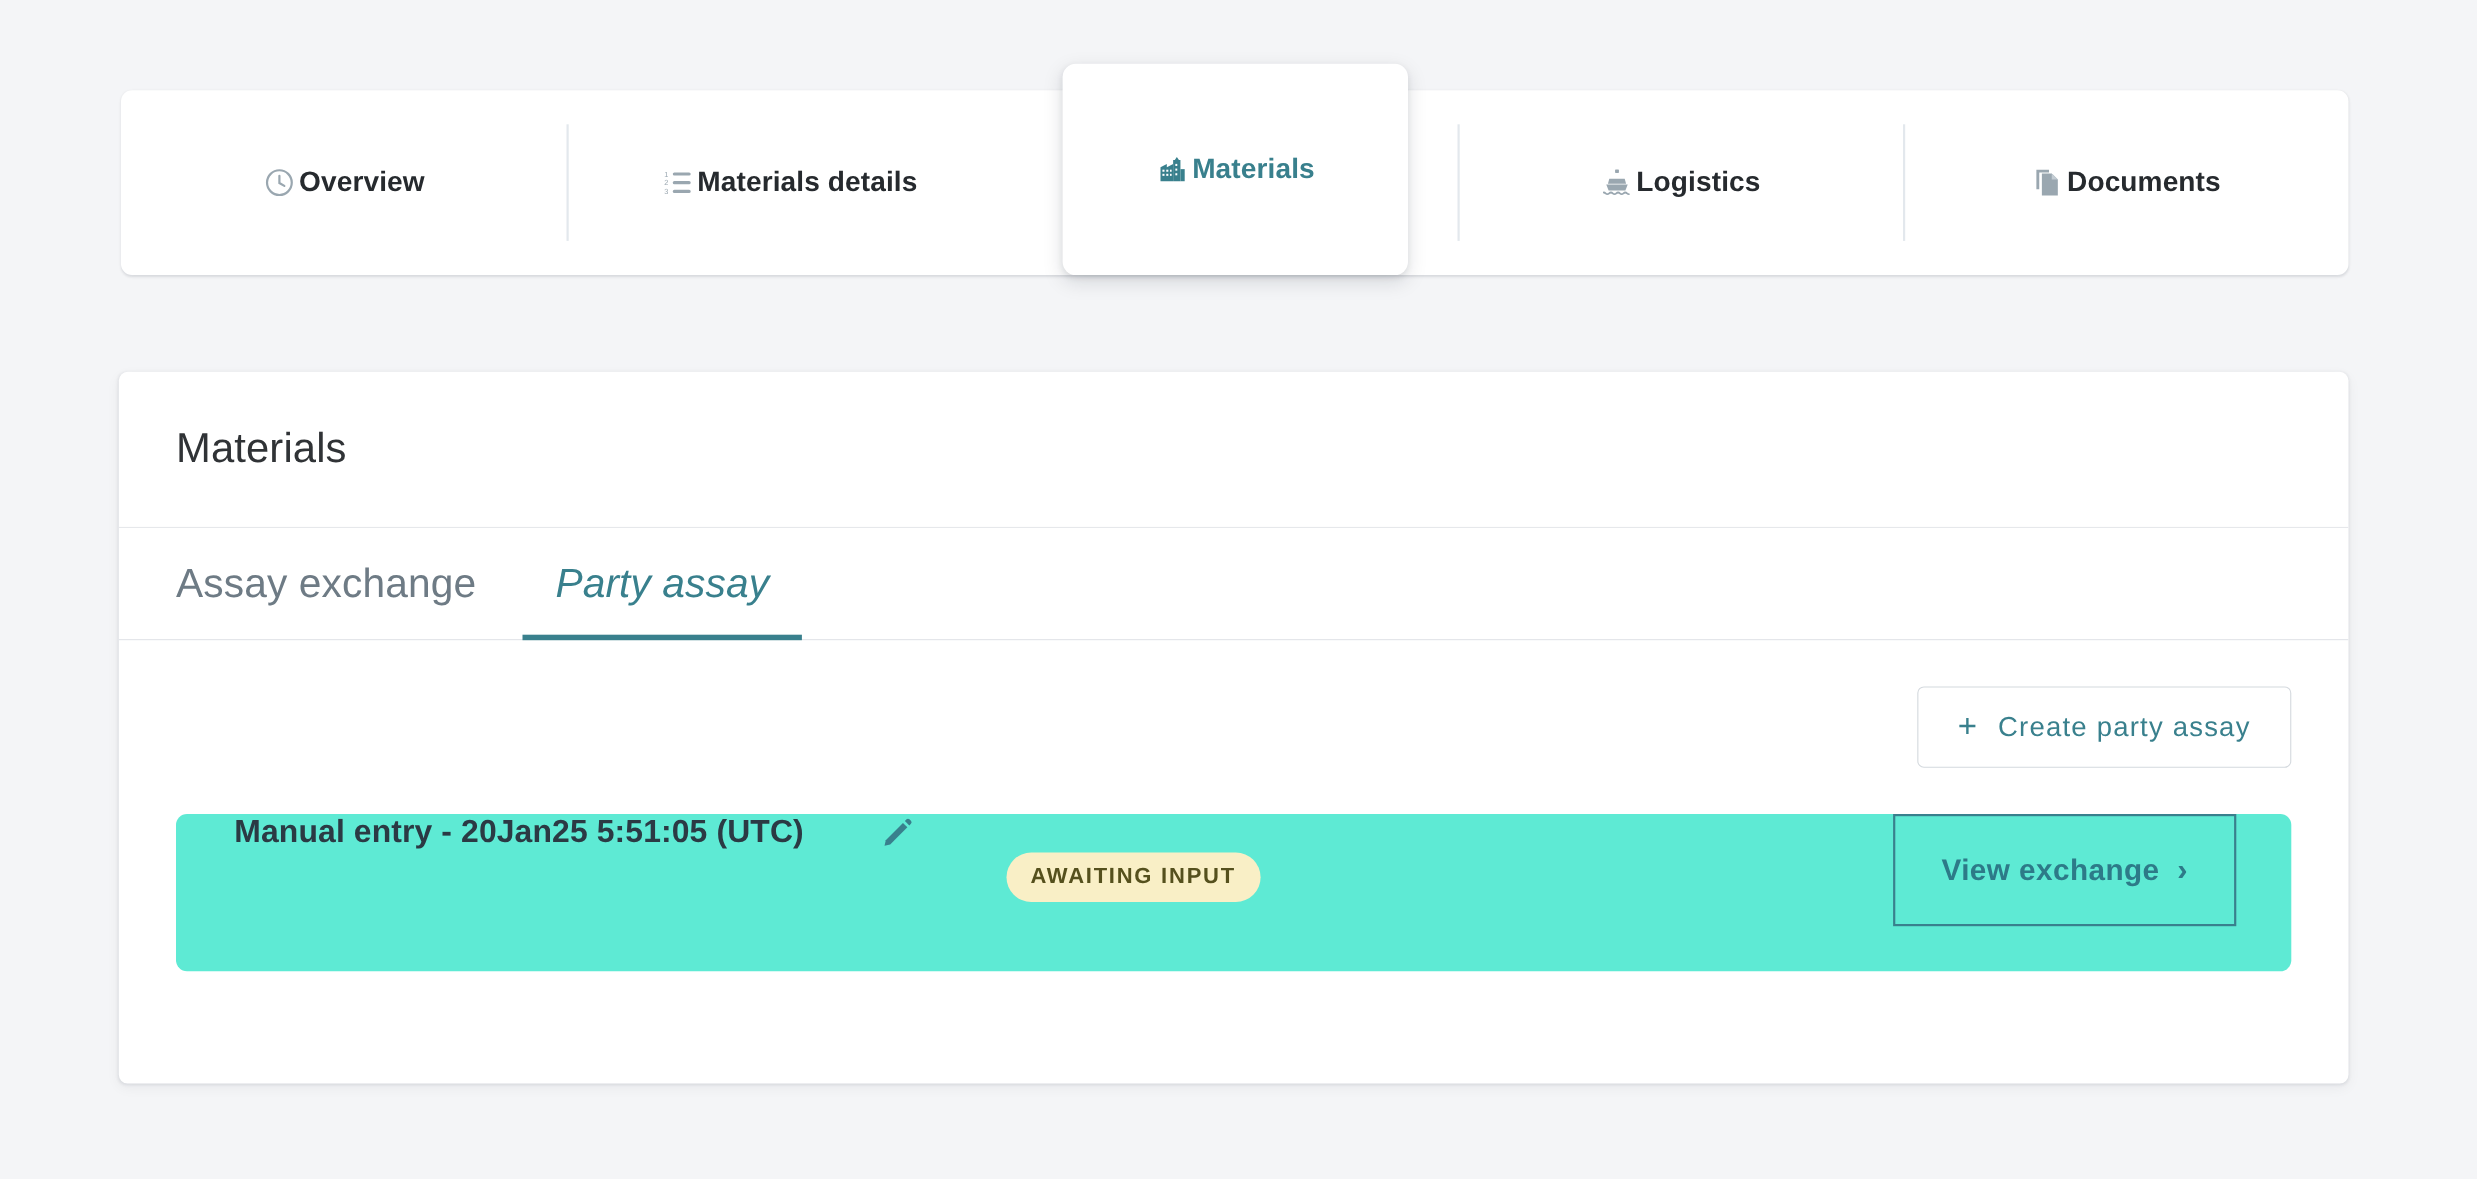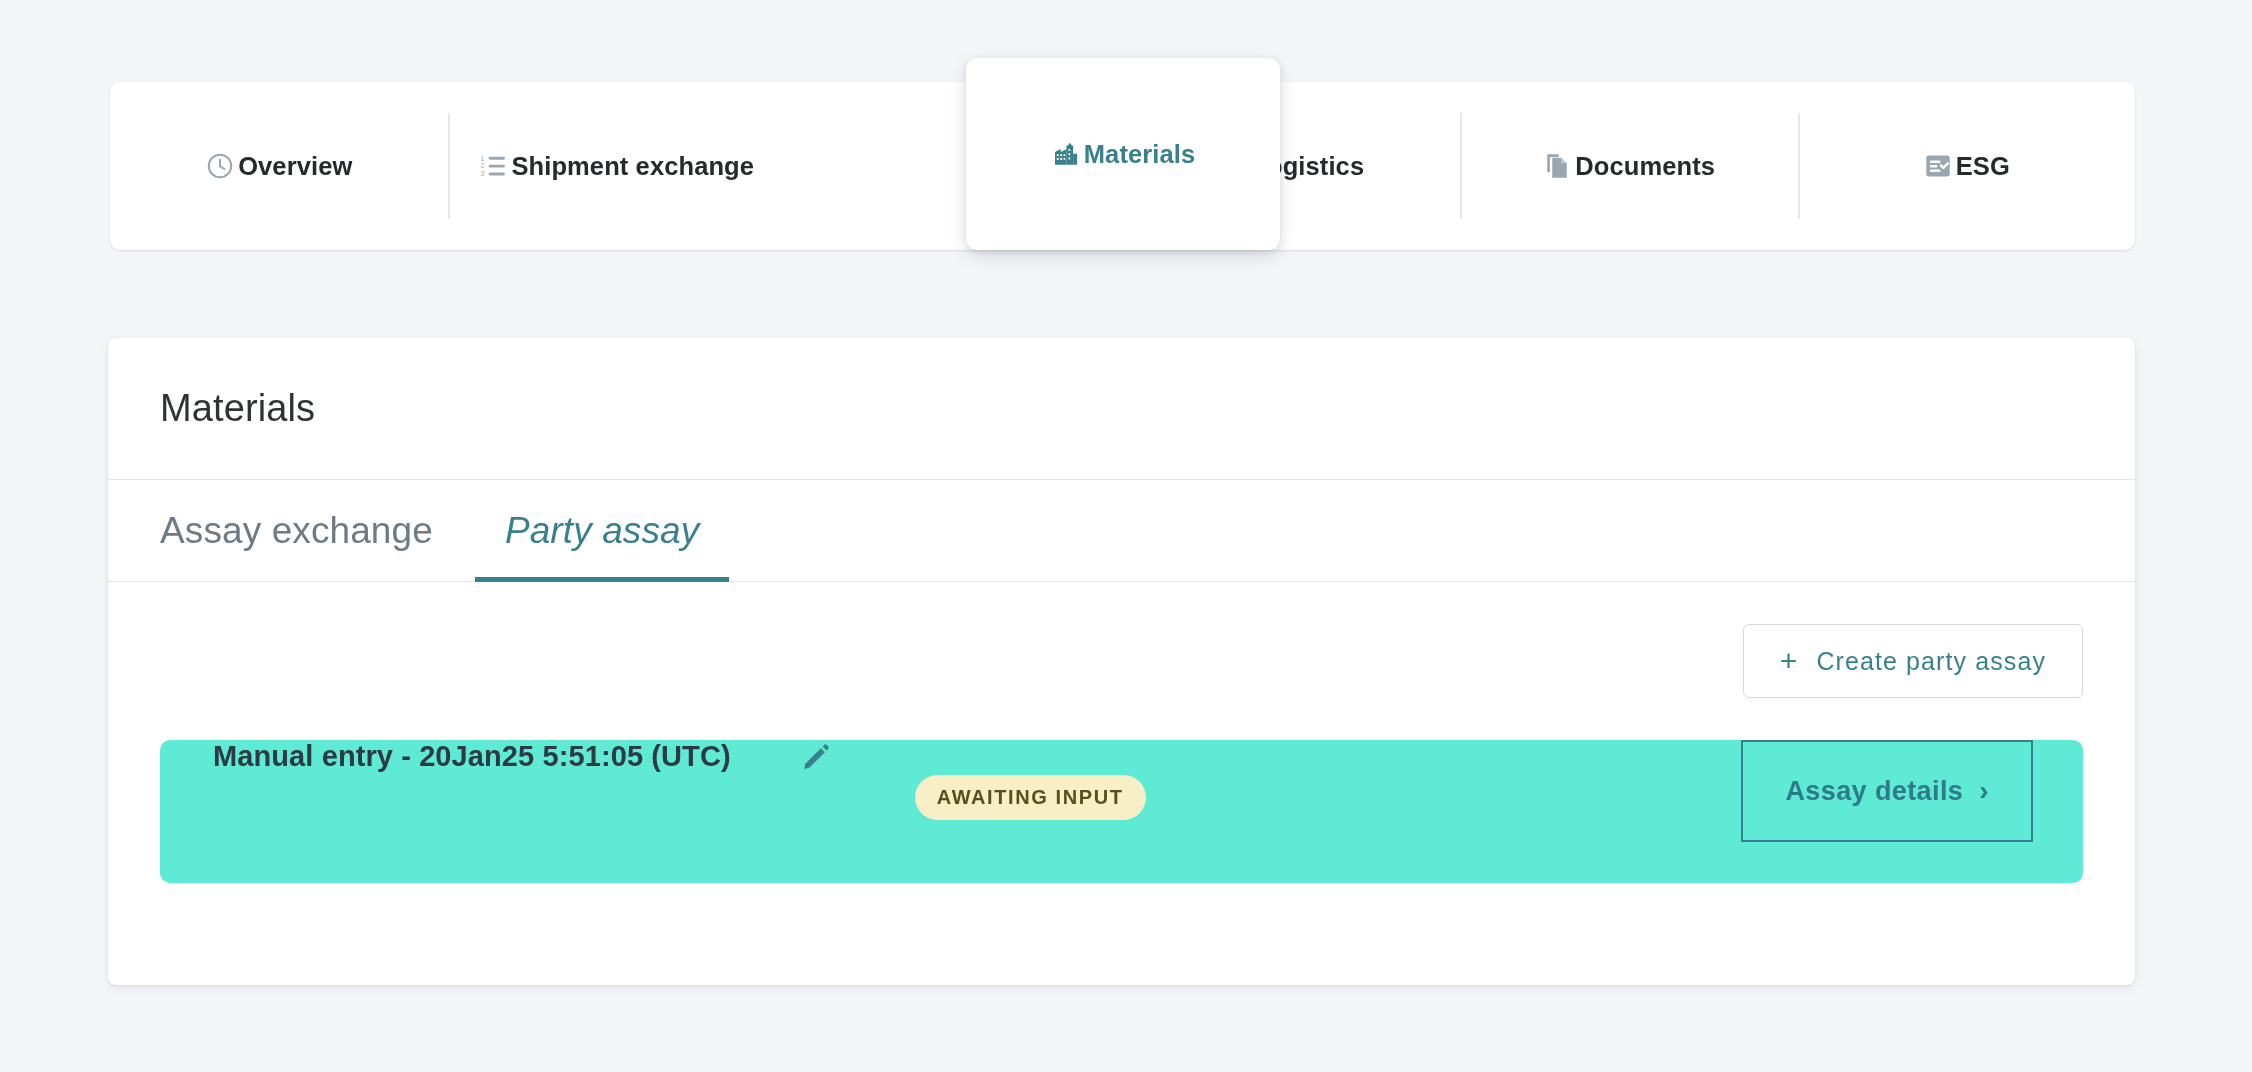--- a/index.html
+++ b/index.html
@@ -279,21 +279,21 @@
             <rect x="8.5" y="10.9" width="13" height="2.3" rx="1.1"></rect>
             <rect x="8.5" y="17.2" width="13" height="2.3" rx="1.1"></rect>
           </g>
           <g fill="#9aa7b0" font-family="Liberation Sans, sans-serif" font-size="5.4">
             <text x="2.2" y="7.6">1</text>
             <text x="2.2" y="13.9">2</text>
             <text x="2.2" y="20.2">3</text>
           </g>
         </svg>
       </span>
-      <span class="tab-label">Shipment exchange</span>
+      <span class="tab-label">Materials details</span>
     </div>
 
     <div class="tab spacer"></div>
 
     <div class="tab">
       <span class="tab-icon">
         <svg viewBox="0 0 24 24" fill="#9aa7b0">
           <rect x="10.6" y="2.4" width="2.8" height="2.6" rx="0.5"></rect>
           <path d="M6.4 9.2h11.2l1 3.6H5.4l1-3.6z"></path>
           <path d="M4.2 13.4h15.6l-1.7 4.4H5.9l-1.7-4.4z"></path>
@@ -307,34 +307,20 @@
       <span class="tab-icon">
         <svg viewBox="0 0 24 24">
           <path d="M4.2 2.6h9.2v2.1H6.3v12.2H4.2V2.6z" fill="#9aa7b0"></path>
           <path d="M8.2 5.4h7.2l4.4 4.4v11.6H8.2V5.4z" fill="#9aa7b0"></path>
           <path d="M15.4 5.4l4.4 4.4h-4.4V5.4z" fill="#c3ccd3"></path>
         </svg>
       </span>
       <span class="tab-label">Documents</span>
     </div>
 
-    <div class="tab">
-      <span class="tab-icon">
-        <svg viewBox="0 0 24 24">
-          <rect x="2.6" y="3.6" width="18.8" height="16.8" rx="2.2" fill="#9aa7b0"></rect>
-          <g fill="#ffffff">
-            <rect x="5.4" y="7.6" width="8.6" height="1.9" rx="0.9"></rect>
-            <rect x="5.4" y="11.2" width="6.2" height="1.9" rx="0.9"></rect>
-            <rect x="5.4" y="14.8" width="8.6" height="1.9" rx="0.9"></rect>
-          </g>
-          <path d="M14.4 11.6l1.9 1.9 3.5-3.6" fill="none" stroke="#ffffff" stroke-width="2" stroke-linecap="round" stroke-linejoin="round"></path>
-        </svg>
-      </span>
-      <span class="tab-label">ESG</span>
-    </div>
 
     <div class="tab active">
       <span class="tab-icon">
         <svg viewBox="0 0 24 24">
           <path d="M3.2 20.6V10.4l4.6-2.4v2.4l4.6-2.4v12.6H3.2z" fill="#39808d"></path>
           <path d="M12.4 20.6V5.2h1.2l1.5-2.2 1.5 2.2h1.1v15.4h-5.3z" fill="#39808d"></path>
           <path d="M17.7 20.6v-8.8h3.1v8.8h-3.1z" fill="#39808d"></path>
           <g fill="#ffffff">
             <rect x="4.6" y="12.2" width="1.5" height="1.5"></rect>
             <rect x="7.4" y="12.2" width="1.5" height="1.5"></rect>
@@ -387,21 +373,21 @@
               <path d="M17.3 3.5l3.2 3.2 1.2-1.2a1.5 1.5 0 0 0 0-2.1l-1.1-1.1a1.5 1.5 0 0 0-2.1 0l-1.2 1.2z"></path>
             </svg>
           </span>
         </button>
 
         <span class="badge">AWAITING INPUT</span>
 
         <span class="spacer-flex"></span>
 
         <button class="btn-view">
-          <span>Assay details</span>
+          <span>View exchange</span>
           <span class="chev">›</span>
         </button>
       </div>
 
     </div>
   </div>
 
 </div>
 
 </body></html>

